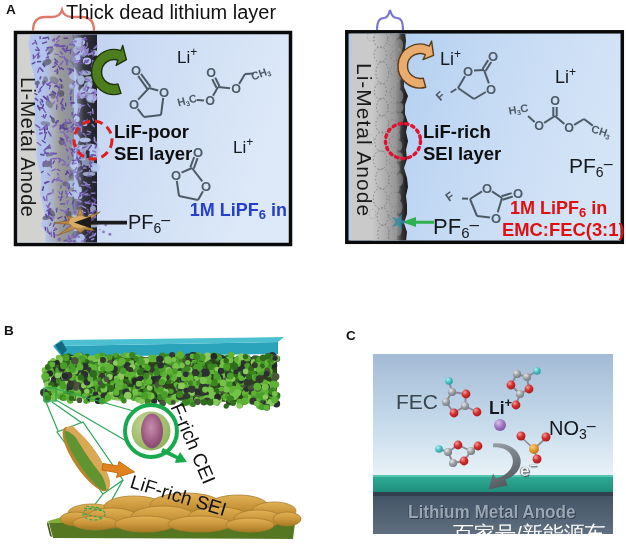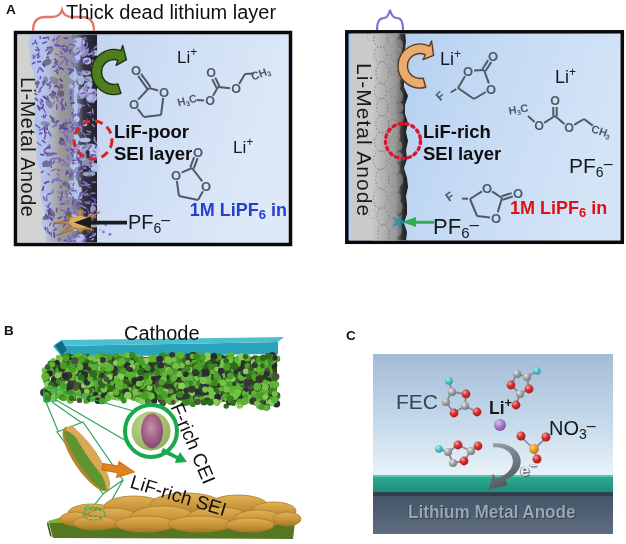--- a/index.html
+++ b/index.html
@@ -1840,20 +1840,21 @@
     <div style="position:absolute;left:233px;top:138px;font-size:17px;color:#15191d;font-family:&quot;Liberation Sans&quot;,sans-serif;">Li<span style="font-size:12px;vertical-align:super;line-height:0;">+</span></div>
     <div style="position:absolute;left:440px;top:49px;font-size:18px;color:#15191d;font-family:&quot;Liberation Sans&quot;,sans-serif;">Li<span style="font-size:12px;vertical-align:super;line-height:0;">+</span></div>
     <div style="position:absolute;left:555px;top:67px;font-size:18px;color:#15191d;font-family:&quot;Liberation Sans&quot;,sans-serif;">Li<span style="font-size:12px;vertical-align:super;line-height:0;">+</span></div>
     <div style="position:absolute;left:114px;top:121px;font-size:18.5px;font-weight:bold;color:#0e0e0e;line-height:22px;font-family:&quot;Liberation Sans&quot;,sans-serif;">LiF-poor<br>SEI layer</div>
     <div style="position:absolute;left:423px;top:121px;font-size:18.5px;font-weight:bold;color:#0e0e0e;line-height:22px;font-family:&quot;Liberation Sans&quot;,sans-serif;">LiF-rich<br>SEI layer</div>
     <div style="position:absolute;left:128px;top:211px;font-size:20px;color:#15191d;font-family:&quot;Liberation Sans&quot;,sans-serif;">PF<span style="font-size:14px;vertical-align:-4px;">6</span><span style="font-size:16px;vertical-align:4px;">–</span></div>
     <div style="position:absolute;left:569px;top:154px;font-size:21px;color:#15191d;font-family:&quot;Liberation Sans&quot;,sans-serif;">PF<span style="font-size:14px;vertical-align:-4px;">6</span><span style="font-size:16px;vertical-align:4px;">–</span></div>
     <div style="position:absolute;left:433px;top:214px;font-size:22px;color:#15191d;font-family:&quot;Liberation Sans&quot;,sans-serif;">PF<span style="font-size:15px;vertical-align:-4px;">6</span><span style="font-size:17px;vertical-align:4px;">–</span></div>
     <div style="position:absolute;left:175px;top:201px;width:112px;font-size:18px;font-weight:bold;color:#2440cc;text-align:right;line-height:18px;font-family:&quot;Liberation Sans&quot;,sans-serif;">1M LiPF<span style="font-size:13px;vertical-align:-3px;">6</span> in</div>
     <div style="position:absolute;left:510px;top:199px;width:112px;font-size:18px;font-weight:bold;color:#e01010;line-height:18px;font-family:&quot;Liberation Sans&quot;,sans-serif;">1M LiPF<span style="font-size:13px;vertical-align:-3px;">6</span> in</div>
-    <div style="position:absolute;left:124px;top:322px;font-size:20px;color:#111;font-family:&quot;Liberation Sans&quot;,sans-serif;">Cathode</div>
+    <div style="position:absolute;left:502px;top:219px;font-size:18.4px;font-weight:bold;color:#e01010;font-family:&quot;Liberation Sans&quot;,sans-serif;">EMC:FEC(3:1)</div>
     <div style="position:absolute;left:186px;top:400px;font-size:19px;color:#111;font-family:&quot;Liberation Sans&quot;,sans-serif;transform:rotate(67deg);transform-origin:0 0;white-space:nowrap;">F-rich CEI</div>
     <div style="position:absolute;left:134px;top:471px;font-size:19px;color:#111;font-family:&quot;Liberation Sans&quot;,sans-serif;transform:rotate(17deg);transform-origin:0 0;white-space:nowrap;">LiF-rich SEI</div>
     <div style="position:absolute;left:396px;top:390px;font-size:21px;color:#37464f;font-family:&quot;Liberation Sans&quot;,sans-serif;">FEC</div>
     <div style="position:absolute;left:489px;top:398px;font-size:17.5px;font-weight:bold;color:#15191d;font-family:&quot;Liberation Sans&quot;,sans-serif;">Li<span style="font-size:13px;vertical-align:super;line-height:0;">+</span></div>
     <div style="position:absolute;left:549px;top:417px;font-size:20px;color:#15191d;font-family:&quot;Liberation Sans&quot;,sans-serif;">NO<span style="font-size:14px;vertical-align:-4px;">3</span><span style="font-size:16px;vertical-align:4px;">–</span></div>
     <div style="position:absolute;left:520px;top:461px;font-size:17px;font-weight:bold;color:#f2f2f2;text-shadow:1px 1px 1px #3a4550,-0.5px -0.5px 1px #3a4550;font-family:&quot;Liberation Sans&quot;,sans-serif;">e<span style="font-size:13px;vertical-align:super;line-height:0;">–</span></div>
     <div style="position:absolute;left:408px;top:501px;font-size:19px;font-weight:bold;color:#9aa6b3;letter-spacing:0px;text-shadow:1px 1px 0 #313d4b,-0.5px -0.5px 0 #313d4b;font-family:&quot;Liberation Sans&quot;,sans-serif;white-space:nowrap;transform:scaleX(0.9);transform-origin:0 0;">Lithium Metal Anode</div>
+    <div style="position:absolute;left:453px;top:520px;width:160px;height:14px;overflow:hidden;"><span style="font-size:21px;color:#fff;font-family:&quot;Liberation Sans&quot;,sans-serif;">百家号/新能源车</span></div>
 </div>
 </body></html>

